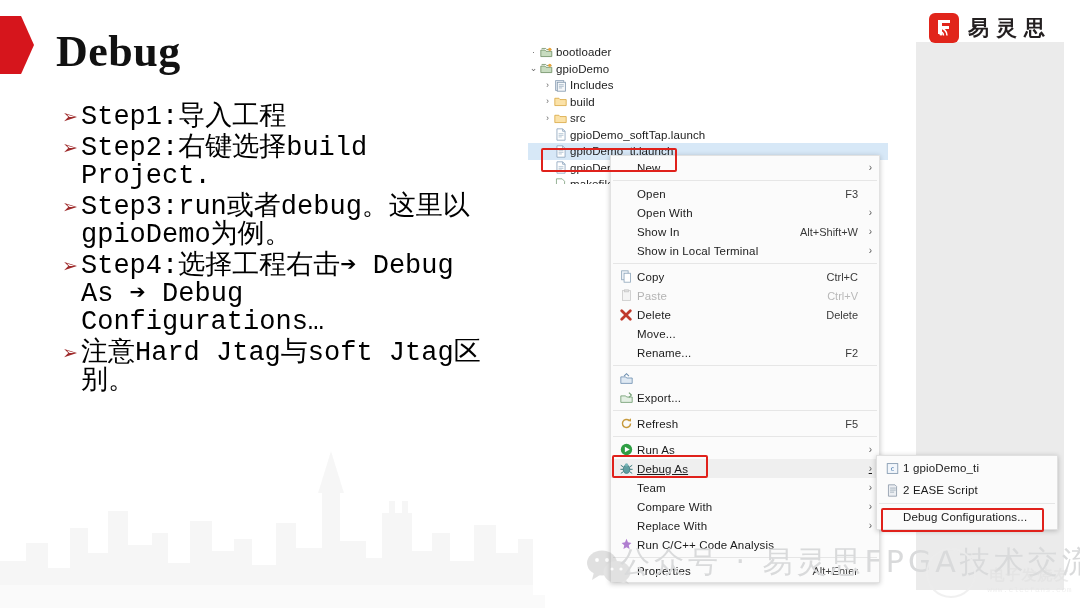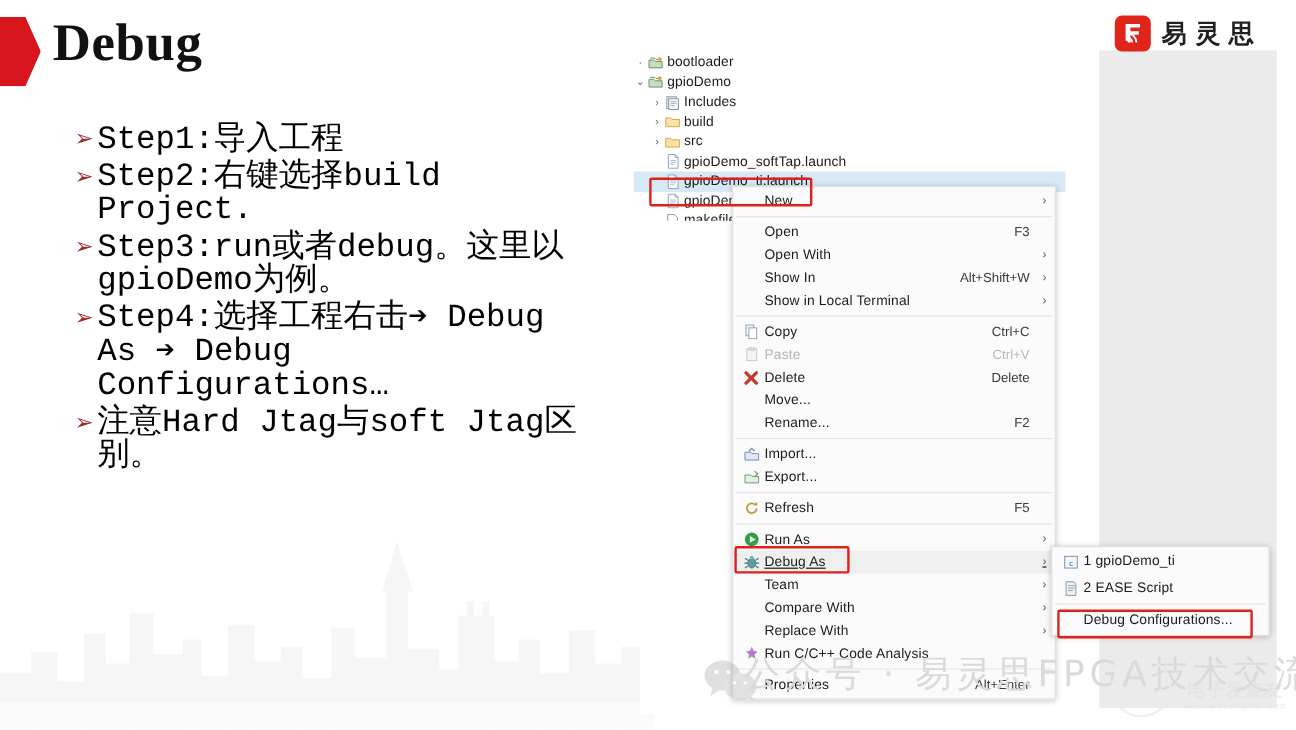--- a/index.html
+++ b/index.html
@@ -7,21 +7,21 @@
     width:1080px;height:608px;overflow:hidden;position:relative;
     background:#ffffff;
     font-family:"Liberation Sans","DejaVu Sans",sans-serif;
   }
 
   
   .skyline{position:absolute;left:0;bottom:0;width:545px;height:215px;pointer-events:none;opacity:.9;}
   .skyline svg{display:block;width:100%;height:100%;}
 
   
-  .title-wrap{position:absolute;left:0;top:14px;height:60px;display:flex;align-items:flex-start;}
+  .title-wrap{position:absolute;left:0;top:14px;height:60px;display:flex;align-items:flex-end;gap:12px;}
   .title-marker{width:34px;height:58px;background:#d6151c;
      clip-path:polygon(0 0, 62% 0, 100% 50%, 62% 100%, 0 100%);}
   .title-text{font-family:"Liberation Serif","DejaVu Serif",serif;
      font-size:44px;font-weight:700;color:#111;letter-spacing:.5px;margin-left:10px;line-height:1;}
 
   
   .bullets{position:absolute;left:62px;top:103px;width:440px;}
   .bullet{display:flex;align-items:flex-start;margin-bottom:3px;}
   .bullet-mark{color:#9e2a2b;font-size:19px;line-height:28px;width:19px;flex:0 0 19px;}
   .bullet-text{font-family:Liberation Mono, monospace;
@@ -333,21 +333,20 @@
       <span class="march"></span>
     </div>
     <div class="msep"></div>
     <div class="mi">
       <span class="micon" style="display: inline-flex; align-items: center; justify-content: center;">
         <svg width="13" height="13" viewBox="0 0 16 16">
           <path d="M1 6 h6 l1.2 1.4 H15 V14 H1 z" fill="#dfe9f3" stroke="#6e8fb0" stroke-width="1"></path>
           <path d="M5 5 l3 -3 l3 3" fill="none" stroke="#6e8fb0" stroke-width="1.3"></path>
         </svg>
       </span>
-      <span class="mlabel">Import...</span>
       <span class="maccel"></span>
       <span class="march"></span>
     </div>
     <div class="mi">
       <span class="micon" style="display: inline-flex; align-items: center; justify-content: center;">
         <svg width="13" height="13" viewBox="0 0 16 16">
           <path d="M1 6 h6 l1.2 1.4 H15 V14 H1 z" fill="#e3efe3" stroke="#6e9b6e" stroke-width="1"></path>
           <path d="M11 2 l3 3 l-3 3" fill="none" stroke="#6e9b6e" stroke-width="1.3"></path>
         </svg>
       </span>

